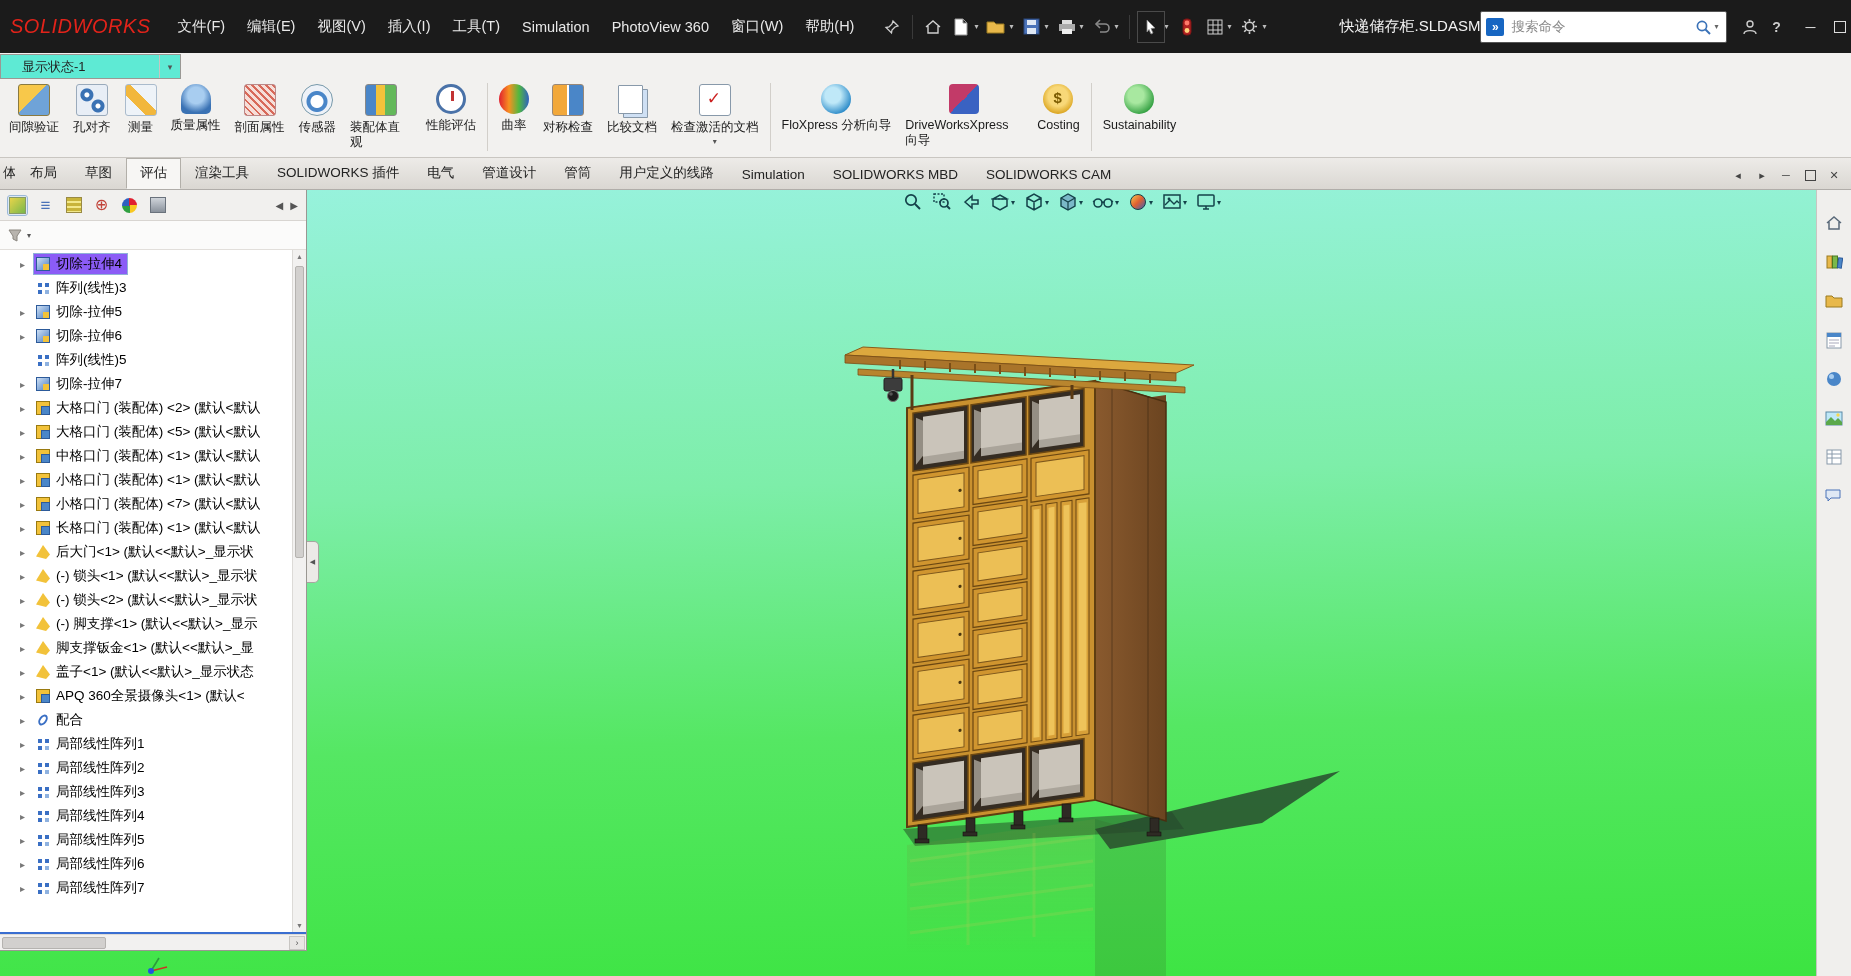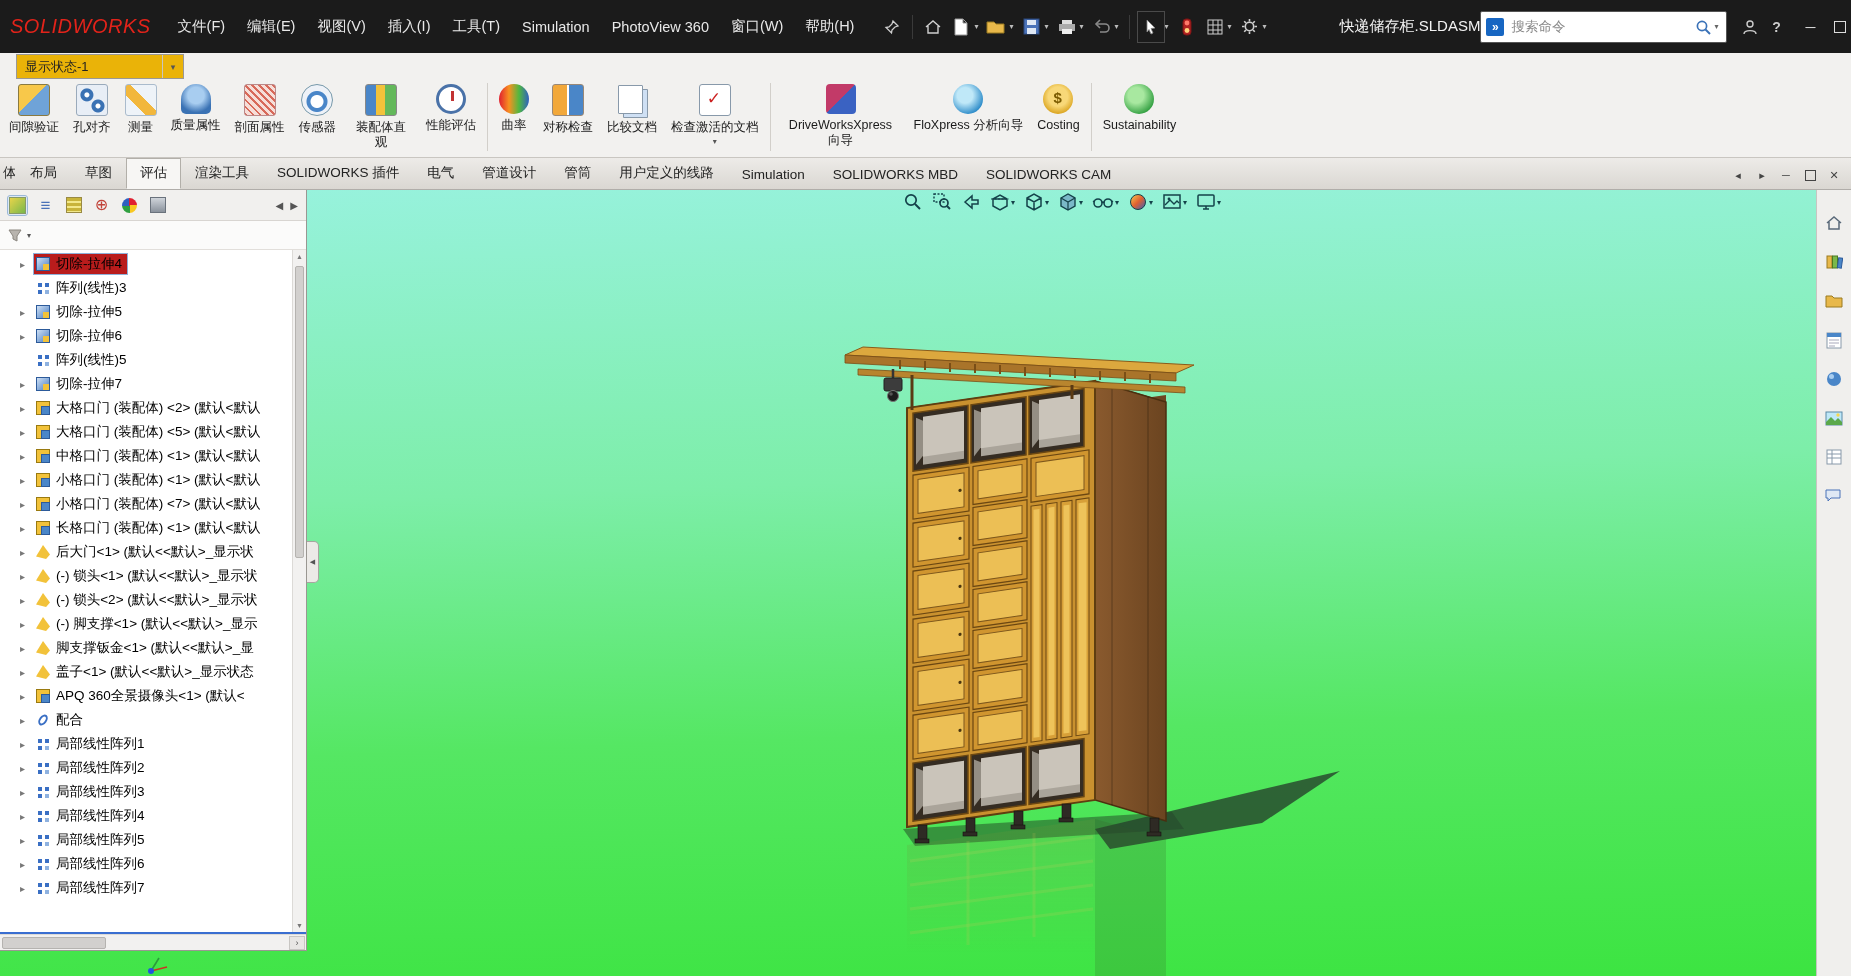--- a/index.html
+++ b/index.html
@@ -25,27 +25,27 @@
   .searchbox input{border:none;outline:none;flex:1;font-size:13.5px;color:#333;background:transparent;
                    font-family:"Liberation Sans","DejaVu Sans",sans-serif}
   .searchbox input::placeholder{color:#888}
   .mb-right{display:flex;align-items:center;margin-left:10px}
   .mb-ic{width:26px;height:30px;display:flex;align-items:center;justify-content:center;color:#ccc}
   .win-ctrls{display:flex;align-items:center;margin-left:6px;height:53px}
   .wc{width:30px;height:53px;display:flex;align-items:center;justify-content:center;color:#ddd;font-size:14px}
   .wc .maxbox{width:10px;height:10px;border:1.5px solid #ddd}
   
   .secondbar{position:absolute;left:0;top:53px;right:0;height:104px;background:#f2f1ef;z-index:40}
-  .dstate{position:absolute;left:16px;top:1px;width:158px;height:23px;background:#eab308;
-          border:1px solid #9a9894;display:flex;align-items:center;font-size:13px;color:#222;padding-left:8px}
+  .dstate{position:absolute;left:0;top:1px;width:158px;height:23px;background:#5eead4;
+          border:1px solid #9a9894;display:flex;align-items:center;font-size:13px;color:#222;padding-left:21px}
   .dstate .dsarrow{margin-left:auto;width:20px;height:100%;border-left:1px solid #c8c5c1;
           display:flex;align-items:center;justify-content:center;font-size:9px;color:#555}
   .ribbon{position:absolute;left:2px;right:0;top:26px;bottom:2px;display:flex;align-items:stretch;overflow:hidden}
   .rbtn{display:flex;flex-direction:column;align-items:center;padding:5px 7px 1px;gap:4px;border-radius:3px}
-  .rlabel{font-size:12.5px;line-height:1.2;text-align:center;color:#1a1a1a;max-width:62px}
+  .rlabel{font-size:12.5px;line-height:1.2;text-align:left;color:#1a1a1a;max-width:62px}
   .rbtn.wide .rlabel{max-width:118px}
   .rdrop{font-size:8px;color:#555;margin-top:-2px}
   .rsep{width:1px;background:#d2cfca;margin:4px 4px}
   .ri{width:30px;height:30px;border-radius:3px;position:relative;flex:0 0 auto}
   .ri-clearance{background:linear-gradient(135deg,#f8c84a 0 46%,#6fa3d8 46%);border:1px solid #8a7a40}
   .ri-hole{background:radial-gradient(circle at 33% 33%,#fff 0 2px,#3a72b4 3px 6px,rgba(0,0,0,0) 7px),
            radial-gradient(circle at 70% 70%,#fff 0 2px,#3a72b4 3px 6px,rgba(0,0,0,0) 7px),#e8eef6;border:1px solid #9aaabb}
   .ri-measure{background:linear-gradient(45deg,rgba(0,0,0,0) 0 32%,#f2b73c 32% 58%,rgba(0,0,0,0) 58%),#eef3f8;border:1px solid #aabbcc}
   .ri-mass{background:radial-gradient(circle at 50% 38%,#a8cdf0 0 34%,#3a72b4 72%);border-radius:50% 50% 5px 5px}
   .ri-sectionp{background:repeating-linear-gradient(45deg,#d86a5a 0 2px,#f6ded8 2px 5px);border:1px solid #bb8888}
@@ -102,21 +102,21 @@
   .pt-disp{width:15px;height:15px;border-radius:50%;background:conic-gradient(#e02030 0 25%,#f8c820 0 50%,#30a040 0 75%,#3060c0 0)}
   .pt-cam{width:14px;height:14px;background:linear-gradient(#cfd4da,#8a929c);border:1px solid #6a727c}
   .pnav{margin-left:auto;display:flex;gap:7px;color:#555;font-size:10px}
   .filter-row{height:28px;display:flex;align-items:center;gap:4px;padding:0 7px;background:#fbfbfa;
               border-bottom:1px solid #e2dfdb;flex:0 0 auto}
   .fdrop{font-size:8px;color:#555}
   .tree{flex:1;background:#fff;position:relative;overflow:hidden;font-size:13.5px;color:#000;padding-top:2px}
   .trow{height:24px;display:flex;align-items:center;gap:5px;padding-left:16px;white-space:nowrap;overflow:hidden}
   .tw{width:13px;text-align:center;color:#787878;font-size:10px;flex:0 0 auto}
   .twrap{display:flex;align-items:center;gap:6px;padding:1px 5px 1px 2px}
-  .trow.sel .twrap{background:#b91c1c;outline:1px solid #8fb0d8}
+  .trow.sel .twrap{background:#8b5cf6;outline:1px solid #8fb0d8}
   .ticon{width:14px;height:14px;position:relative;flex:0 0 auto}
   .ticon[data-icon="cut"]{background:linear-gradient(135deg,#cfe0f4,#4a7ec2);border:1px solid #2c5a9a;box-sizing:border-box}
   .ticon[data-icon="cut"]::after{content:"";position:absolute;right:0;bottom:0;width:6px;height:6px;background:#f2c23a}
   .ticon[data-icon="pattern"]::before{content:"";position:absolute;left:2px;top:2px;width:4px;height:4px;background:#3a6fc4;
         box-shadow:7px 0 0 #3a6fc4,0 7px 0 #3a6fc4,7px 7px 0 #8fb2e0}
   .ticon[data-icon="asm"]{background:#f2c23a;border:1px solid #9a7a10;box-sizing:border-box}
   .ticon[data-icon="asm"]::after{content:"";position:absolute;right:-1px;bottom:-1px;width:7px;height:7px;background:#4a86c8;border:1px solid #2c5a9a}
   .ticon[data-icon="part"]{background:#f2c23a;clip-path:polygon(50% 0,100% 68%,72% 100%,0 82%);border:none}
   .ticon[data-icon="mates"]{border:2px solid #3a6fc4;border-radius:50%;width:8px;height:12px;transform:rotate(35deg);margin:0 3px;box-sizing:border-box}
   .tree-rule{height:2px;background:#3a6ed0;flex:0 0 auto}
@@ -310,26 +310,26 @@
         <span class="ri ri-compare"></span>
         <span class="rlabel">比较文档</span>
       </div>
     <div class="rbtn wide">
         <span class="ri ri-checkdoc"></span>
         <span class="rlabel">检查激活的文档</span>
         <span class="rdrop">▾</span>
       </div>
     <div class="rsep"></div>
     <div class="rbtn wide">
+        <span class="ri ri-flox"></span>
+        <span class="rlabel">FloXpress 分析向导</span>
+      </div>
+    <div class="rbtn wide">
         <span class="ri ri-dwx"></span>
         <span class="rlabel">DriveWorksXpress 向导</span>
-      </div>
-    <div class="rbtn wide">
-        <span class="ri ri-flox"></span>
-        <span class="rlabel">FloXpress 分析向导</span>
       </div>
     <div class="rbtn">
         <span class="ri ri-cost"></span>
         <span class="rlabel">Costing</span>
       </div>
     <div class="rsep"></div>
     <div class="rbtn wide">
         <span class="ri ri-sustain"></span>
         <span class="rlabel">Sustainability</span>
       </div>

